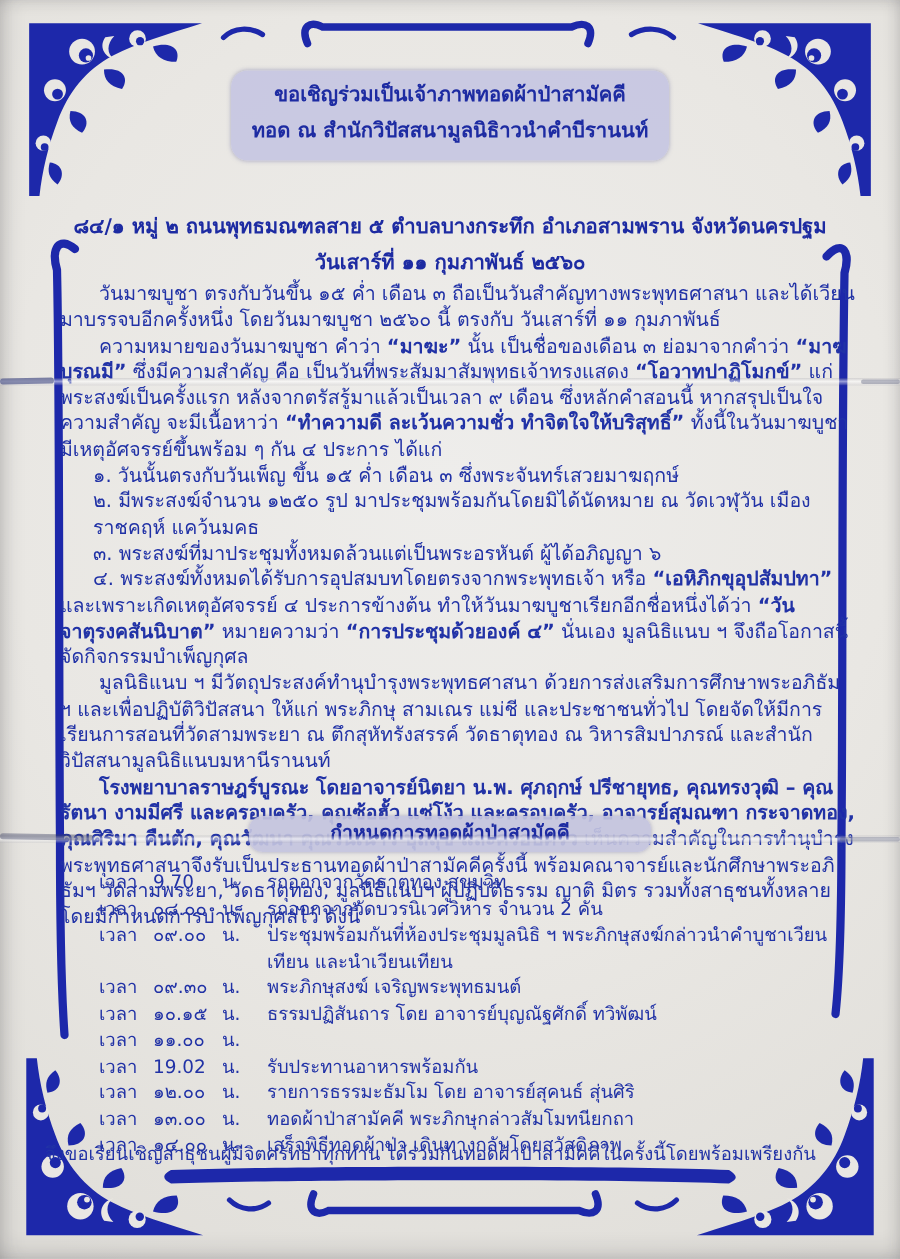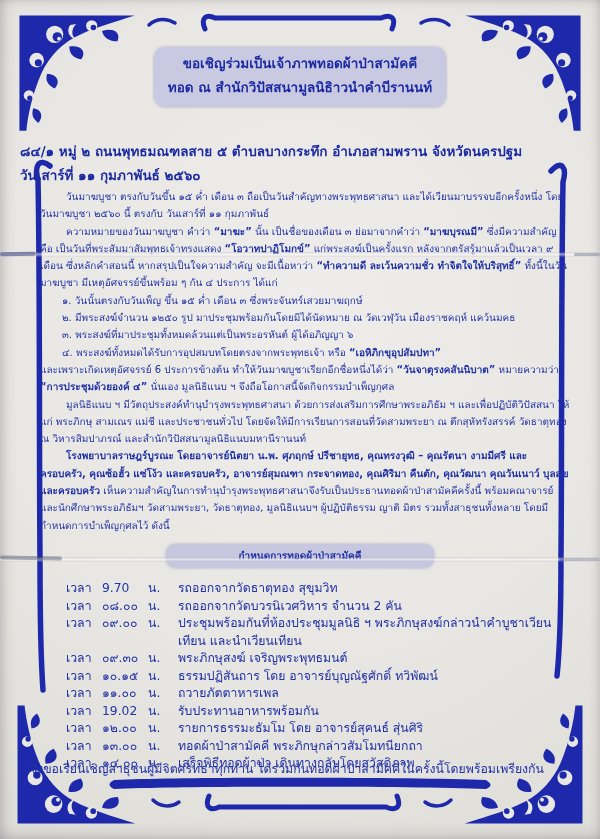--- a/index.html
+++ b/index.html
@@ -25,39 +25,39 @@
     position:absolute;top:47px;left:50%;transform:translateX(-50%);
     width:272px;padding:4px 10px 8px;
     background:rgba(198,198,226,.92);
     border-radius:11px;
     box-shadow:0 0 3px rgba(110,110,160,.5);
     text-align:center;font-weight:bold;
     font-size:13.5px;line-height:24px;color:#1d2ba2;
   }
   .addr{
     position:absolute;top:139px;left:20px;right:20px;
-    font-weight:bold;
+    text-align:center;font-weight:bold;
     font-size:13.5px;line-height:24px;color:#1d2ba2;
   }
   .body-text{
     position:absolute;top:188px;left:40px;right:30px;
-    font-size:10px;line-height:17.3px;text-align:left;
+    font-size:13px;line-height:17.3px;text-align:left;
   }
   .para{margin:0;}
   .para.indent{text-indent:26px;}
   .para.bullet{margin-left:22px;}
   .b{font-weight:bold;}
 
   .sched-head{
     position:absolute;top:544px;left:50%;transform:translateX(-50%);
     min-width:216px;padding:2px 26px 3px;
     background:rgba(195,195,222,.92);
     border-radius:9px;
     box-shadow:0 0 3px rgba(110,110,160,.5);
-    text-align:center;font-weight:bold;font-size:10px;line-height:19px;color:#1d2ba2;
+    text-align:center;font-weight:bold;font-size:13px;line-height:19px;color:#1d2ba2;
   }
   .sched-list{
     position:absolute;top:580px;left:66px;right:24px;
     font-size:12.3px;line-height:17.5px;
   }
   .srow{display:flex;}
   .s-label{width:36px;flex:none;}
   .s-time{width:46px;flex:none;}
   .s-unit{width:30px;flex:none;}
   .s-act{flex:1;}
@@ -136,21 +136,21 @@
     <div>วันเสาร์ที่ ๑๑ กุมภาพันธ์ ๒๕๖๐</div>
   </div>
 
   <div class="body-text">
     <p class="para indent"><span>วันมาฆบูชา ตรงกับวันขึ้น ๑๕ ค่ำ เดือน ๓ ถือเป็นวันสำคัญทางพระพุทธศาสนา และได้เวียนมาบรรจบอีกครั้งหนึ่ง โดยวันมาฆบูชา ๒๕๖๐ นี้ ตรงกับ วันเสาร์ที่ ๑๑ กุมภาพันธ์</span></p>
       <p class="para indent"><span>ความหมายของวันมาฆบูชา คำว่า </span><span class="b">“มาฆะ”</span><span> นั้น เป็นชื่อของเดือน ๓ ย่อมาจากคำว่า </span><span class="b">“มาฆบุรณมี”</span><span> ซึ่งมีความสำคัญ คือ เป็นวันที่พระสัมมาสัมพุทธเจ้าทรงแสดง </span><span class="b">“โอวาทปาฏิโมกข์”</span><span> แก่พระสงฆ์เป็นครั้งแรก หลังจากตรัสรู้มาแล้วเป็นเวลา ๙ เดือน ซึ่งหลักคำสอนนี้ หากสรุปเป็นใจความสำคัญ จะมีเนื้อหาว่า </span><span class="b">“ทำความดี ละเว้นความชั่ว ทำจิตใจให้บริสุทธิ์”</span><span> ทั้งนี้ในวันมาฆบูชา มีเหตุอัศจรรย์ขึ้นพร้อม ๆ กัน ๔ ประการ ได้แก่</span></p>
       <p class="para bullet"><span>๑. วันนั้นตรงกับวันเพ็ญ ขึ้น ๑๕ ค่ำ เดือน ๓ ซึ่งพระจันทร์เสวยมาฆฤกษ์</span></p>
       <p class="para bullet"><span>๒. มีพระสงฆ์จำนวน ๑๒๕๐ รูป มาประชุมพร้อมกันโดยมิได้นัดหมาย ณ วัดเวฬุวัน เมืองราชคฤห์ แคว้นมคธ</span></p>
       <p class="para bullet"><span>๓. พระสงฆ์ที่มาประชุมทั้งหมดล้วนแต่เป็นพระอรหันต์ ผู้ได้อภิญญา ๖</span></p>
       <p class="para bullet"><span>๔. พระสงฆ์ทั้งหมดได้รับการอุปสมบทโดยตรงจากพระพุทธเจ้า หรือ </span><span class="b">“เอหิภิกขุอุปสัมปทา”</span></p>
-      <p class="para flush"><span>และเพราะเกิดเหตุอัศจรรย์ 6 ประการข้างต้น ทำให้วันมาฆบูชาเรียกอีกชื่อหนึ่งได้ว่า </span><span class="b">“วันจาตุรงคสันนิบาต”</span><span> หมายความว่า </span><span class="b">“การประชุมด้วยองค์ ๔”</span><span> นั่นเอง มูลนิธิแนบ ฯ จึงถือโอกาสนี้จัดกิจกรรมบำเพ็ญกุศล</span></p>
+      <p class="para flush"><span>และเพราะเกิดเหตุอัศจรรย์ ๔ ประการข้างต้น ทำให้วันมาฆบูชาเรียกอีกชื่อหนึ่งได้ว่า </span><span class="b">“วันจาตุรงคสันนิบาต”</span><span> หมายความว่า </span><span class="b">“การประชุมด้วยองค์ ๔”</span><span> นั่นเอง มูลนิธิแนบ ฯ จึงถือโอกาสนี้จัดกิจกรรมบำเพ็ญกุศล</span></p>
       <p class="para indent"><span>มูลนิธิแนบ ฯ มีวัตถุประสงค์ทำนุบำรุงพระพุทธศาสนา ด้วยการส่งเสริมการศึกษาพระอภิธัม ฯ และเพื่อปฏิบัติวิปัสสนา ให้แก่ พระภิกษุ สามเณร แม่ชี และประชาชนทั่วไป โดยจัดให้มีการเรียนการสอนที่วัดสามพระยา ณ ตึกสุหัทรังสรรค์ วัดธาตุทอง ณ วิหารสิมปาภรณ์ และสำนักวิปัสสนามูลนิธิแนบมหานีรานนท์</span></p>
       <p class="para indent"><span class="b">โรงพยาบาลราษฎร์บูรณะ โดยอาจารย์นิตยา น.พ. ศุภฤกษ์ ปรีชายุทธ, คุณทรงวุฒิ – คุณรัตนา งามมีศรี และครอบครัว, คุณซ้อฮั้ว แซ่โง้ว และครอบครัว, อาจารย์สุมณฑา กระจาดทอง, คุณศิริมา คืนตัก, คุณวัฒนา คุณวันเนาว์ บุลสุข และครอบครัว</span><span> เห็นความสำคัญในการทำนุบำรุงพระพุทธศาสนาจึงรับเป็นประธานทอดผ้าป่าสามัคคีครั้งนี้ พร้อมคณาจารย์และนักศึกษาพระอภิธัมฯ วัดสามพระยา, วัดธาตุทอง, มูลนิธิแนบฯ ผู้ปฏิบัติธรรม ญาติ มิตร รวมทั้งสาธุชนทั้งหลาย โดยมีกำหนดการบำเพ็ญกุศลไว้ ดังนี้</span></p>
   </div>
 
   <div class="sched-head">กำหนดการทอดผ้าป่าสามัคคี</div>
 
   <div class="sched-list">
     <div class="srow">
         <span class="s-label">เวลา</span>
         <span class="s-time">9.70</span>
@@ -178,21 +178,20 @@
       <div class="srow">
         <span class="s-label">เวลา</span>
         <span class="s-time">๑๐.๑๕</span>
         <span class="s-unit">น.</span>
         <span class="s-act">ธรรมปฏิสันถาร โดย อาจารย์บุญณัฐศักดิ์ ทวิพัฒน์</span>
       </div>
       <div class="srow">
         <span class="s-label">เวลา</span>
         <span class="s-time">๑๑.๐๐</span>
         <span class="s-unit">น.</span>
-        <span class="s-act">ถวายภัตตาหารเพล</span>
       </div>
       <div class="srow">
         <span class="s-label">เวลา</span>
         <span class="s-time">19.02</span>
         <span class="s-unit">น.</span>
         <span class="s-act">รับประทานอาหารพร้อมกัน</span>
       </div>
       <div class="srow">
         <span class="s-label">เวลา</span>
         <span class="s-time">๑๒.๐๐</span>

